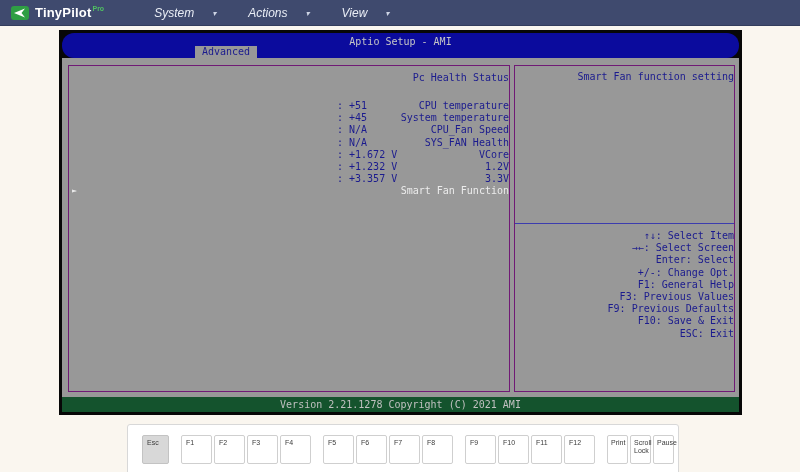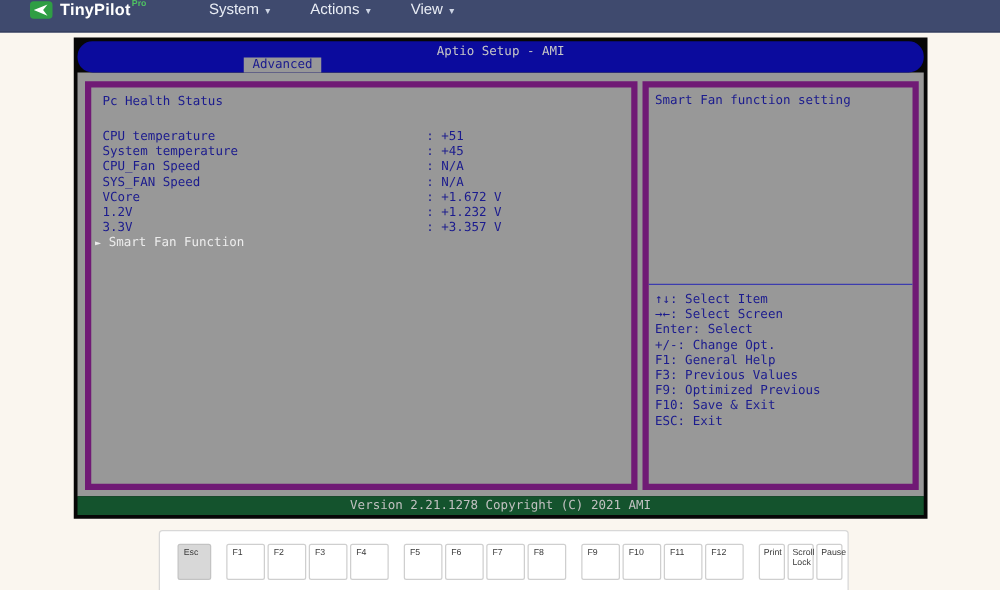--- a/index.html
+++ b/index.html
@@ -7,51 +7,51 @@
   body {
     position:relative; overflow:hidden;
     background:#faf6ef;
     font-family:"Liberation Sans", sans-serif;
   }
 
   
   .navbar {
     position:absolute; top:0; left:0; width:800px; height:26px;
     background:#3f4a6e; border-bottom:1px solid #333d5c;
-    display:flex; align-items:flex-start; padding:0 24px;
+    display:flex; align-items:center; padding:0 11px;
   }
   .brand { display:flex; align-items:center; }
   .logo {
     width:18px; height:14px; background:#2f9e44; border-radius:3px;
     display:flex; align-items:center; justify-content:center; margin-top:1px;
   }
   .logo svg { display:block; }
   .brand-name { color:#ffffff; font-size:13px; font-weight:bold; margin-left:6px; letter-spacing:0.2px; }
   .brand-badge { color:#4fc162; font-size:7px; font-weight:bold; margin-left:1px; transform:translateY(-4px); display:inline-block; }
   .menus { display:flex; margin-left:50px; gap:32px; }
-  .menu { color:#e9edf5; font-size:12px; display:flex; align-items:center; gap:5px; cursor:pointer; }
+  .menu { color:#e9edf5; font-size:12px; display:flex; align-items:center; gap:18px; cursor:pointer;font-style:italic; }
   .caret { font-size:8px; color:#cdd4e4; transform:translateY(1px); }
 
   
   .bios {
     position:absolute; left:59px; top:30px; width:683px; height:385px;
     background:#070707; padding:3px;
   }
   .bios-inner {
     width:100%; height:100%; display:flex; flex-direction:column;
     font-family:"DejaVu Sans Mono", monospace; font-size:10px;
   }
   .bios-header { height:25px; background:#0b0b9d; position:relative; flex:none;border-radius:12px; }
   .bios-title { text-align:center; color:#c6c6c6; padding-top:3px; }
   .bios-tab {
     position:absolute; left:133px; bottom:0; width:62px; height:12px;
     background:#989898; color:#1b1b8e; text-align:center; line-height:12px;
   }
   .bios-body { flex:1; background:#989898; display:flex; padding:7px 4px 5px 6px; gap:4px; }
-  .panel { border:5px solid #701a75; color:#1b1b8e; }
+  .panel { border:1px solid #701a75; color:#1b1b8e;text-align:right; }
   .panel-left { width:442px; padding:6px 0 0 9px; position:relative; }
   .sec-title { height:12px; margin-bottom:16px; }
   .row { height:12.2px; position:relative; }
   .row .val { position:absolute; left:259px; top:0; }
   .row.selected { color:#ececec; padding-left:5px; }
   .row.selected .marker { position:absolute; left:-6px; top:1px; font-size:8px; color:#ececec; }
   .panel-right { flex:1; display:flex; flex-direction:column; }
   .help-top { height:158px; border-bottom:1px solid #3c3cae; padding:5px 0 0 5px; flex:none; }
   .help-keys { padding:6px 0 0 5px; }
   .help-keys div { height:12.2px; }
@@ -120,21 +120,21 @@
         </div>
         <div class="row">
           <span class="lbl">System temperature</span>
           <span class="val">: +45</span>
         </div>
         <div class="row">
           <span class="lbl">CPU_Fan Speed</span>
           <span class="val">: N/A</span>
         </div>
         <div class="row">
-          <span class="lbl">SYS_FAN Speed</span>
+          <span class="lbl">SYS_FAN Health</span>
           <span class="val">: N/A</span>
         </div>
         <div class="row">
           <span class="lbl">VCore</span>
           <span class="val">: +1.672 V</span>
         </div>
         <div class="row">
           <span class="lbl">1.2V</span>
           <span class="val">: +1.232 V</span>
         </div>
@@ -150,21 +150,21 @@
 
       <div class="panel panel-right">
         <div class="help-top">Smart Fan function setting</div>
         <div class="help-keys">
           <div>↑↓: Select Item</div>
           <div>→←: Select Screen</div>
           <div>Enter: Select</div>
           <div>+/-: Change Opt.</div>
           <div>F1: General Help</div>
           <div>F3: Previous Values</div>
-          <div>F9: Optimized Previous</div>
+          <div>F9: Previous Defaults</div>
           <div>F10: Save &amp; Exit</div>
           <div>ESC: Exit</div>
         </div>
       </div>
 
     </div>
     <div class="bios-version">Version 2.21.1278 Copyright (C) 2021 AMI</div>
   </div>
 </div>
 

